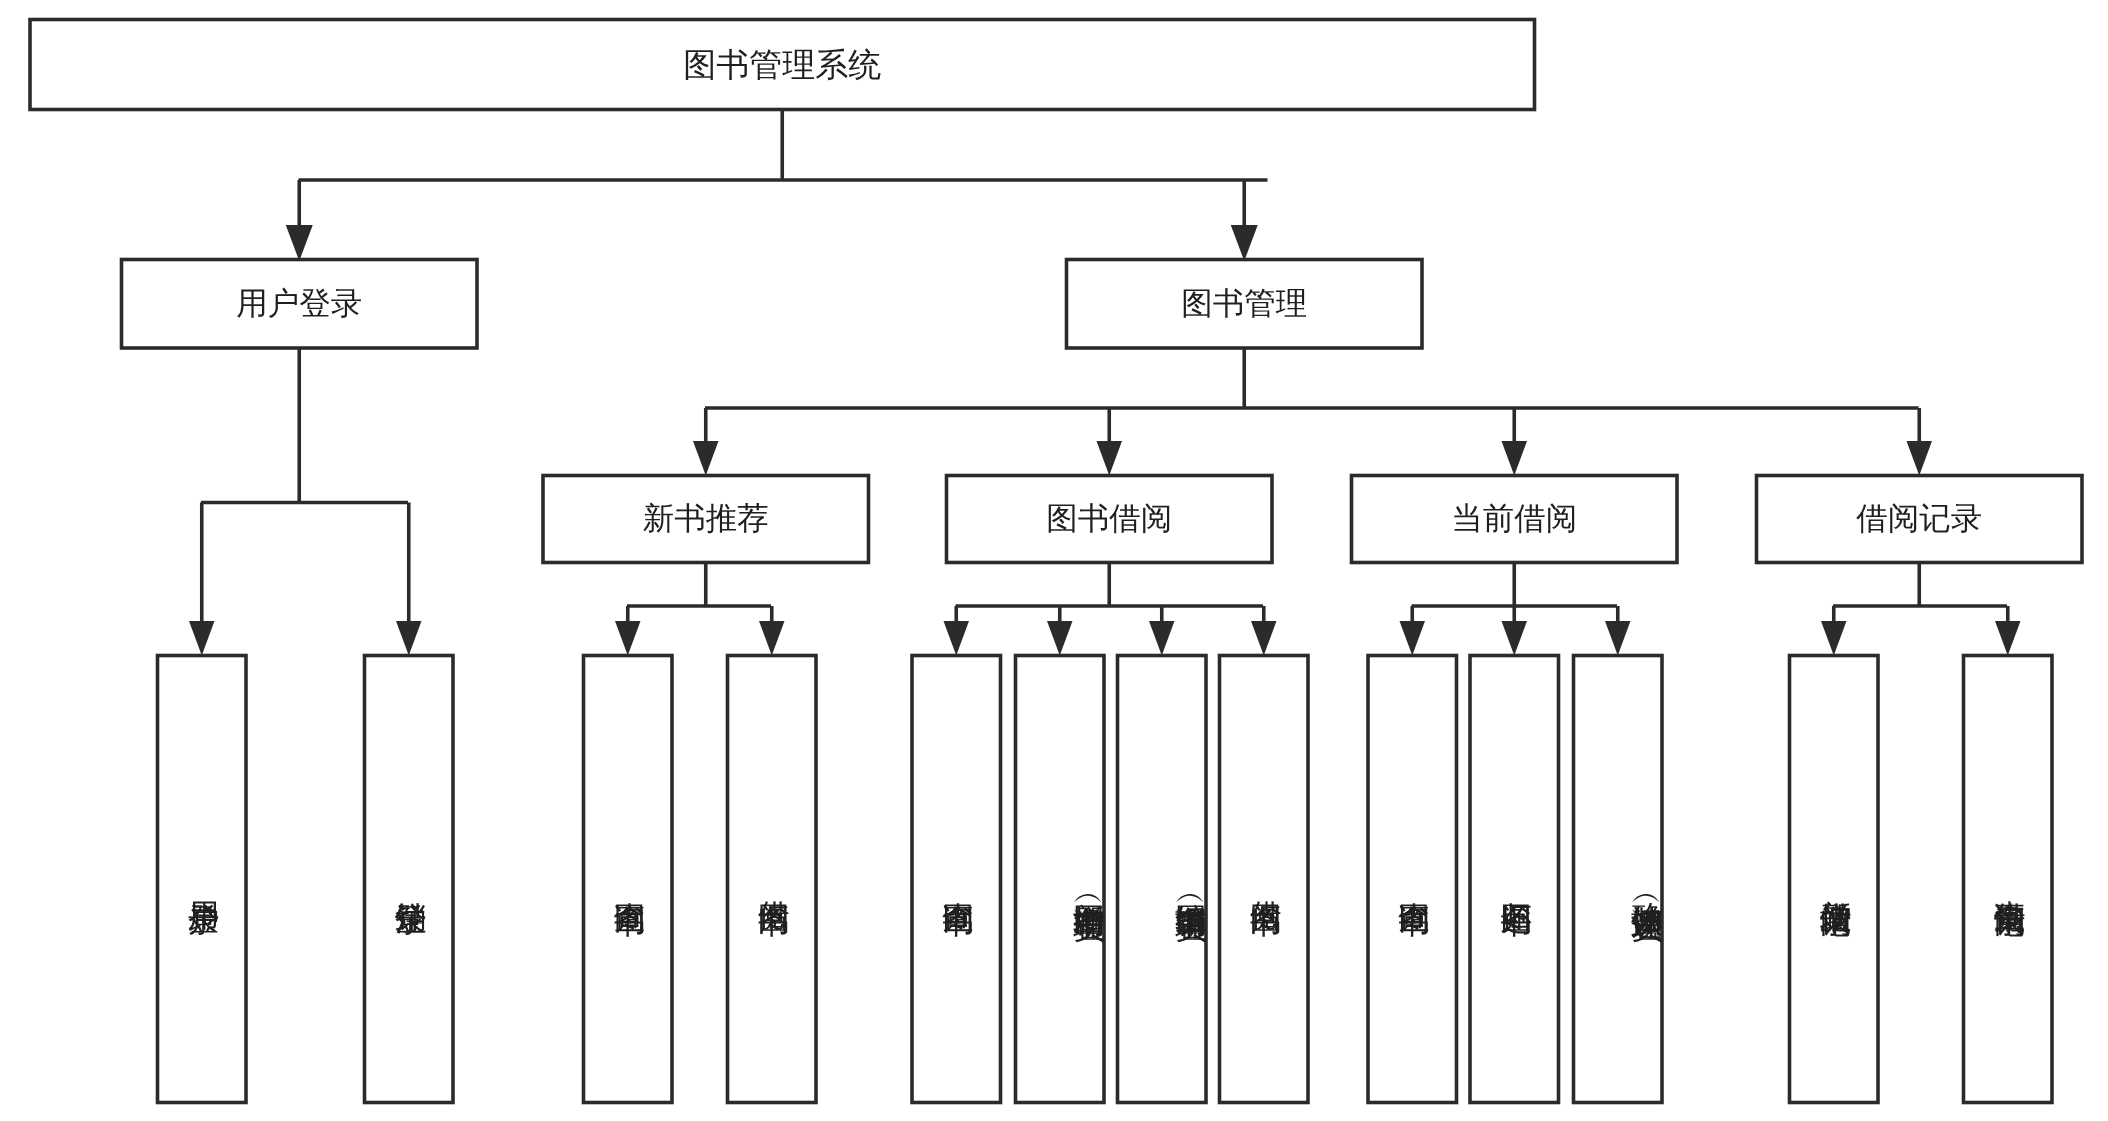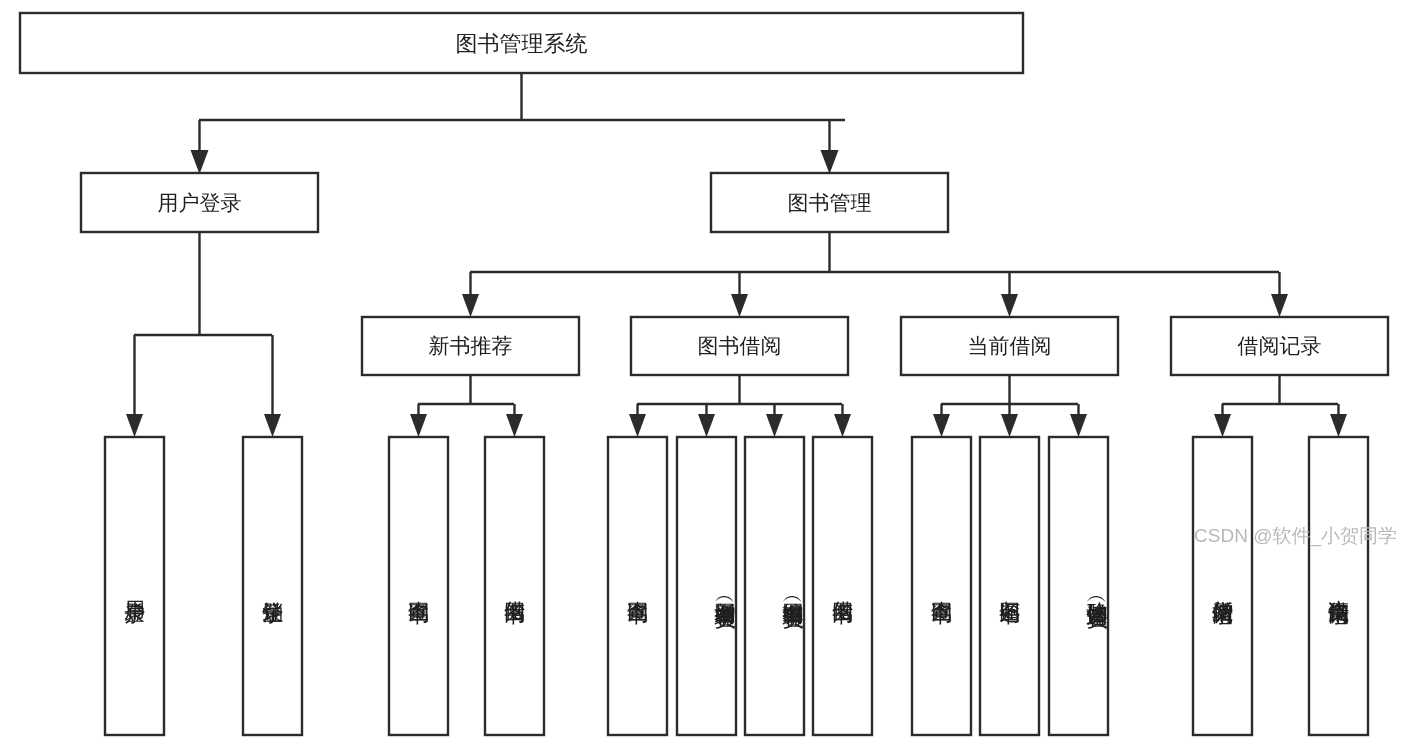--- a/index.html
+++ b/index.html
@@ -225,15 +225,14 @@
   <div class="leaf-label-wrap" style="left:608px; top:437px; width:59px; height:298px;">查询图书</div>
   <div class="leaf-label-wrap" style="left:677px; top:437px; width:59px; height:298px; align-items:flex-start; padding-top:6px;">新增图书（管理员）</div>
   <div class="leaf-label-wrap" style="left:745px; top:437px; width:59px; height:298px; align-items:flex-start; padding-top:6px;">编辑图书（管理员）</div>
   <div class="leaf-label-wrap" style="left:813px; top:437px; width:59px; height:298px;">借阅图书</div>
   <div class="leaf-label-wrap" style="left:912px; top:437px; width:59px; height:298px;">查询图书</div>
   <div class="leaf-label-wrap" style="left:980px; top:437px; width:59px; height:298px;">归还图书</div>
   <div class="leaf-label-wrap" style="left:1049px; top:437px; width:59px; height:298px; align-items:flex-start; padding-top:6px;">确认归还（管理员）</div>
   <div class="leaf-label-wrap" style="left:1193px; top:437px; width:59px; height:298px;">新增借阅记录</div>
   <div class="leaf-label-wrap" style="left:1309px; top:437px; width:59px; height:298px;">查询借阅记录</div>
 
-  <div class="watermark">CSDN @软件_小贺同学</div>
 
 </div>
 
 </body></html>

